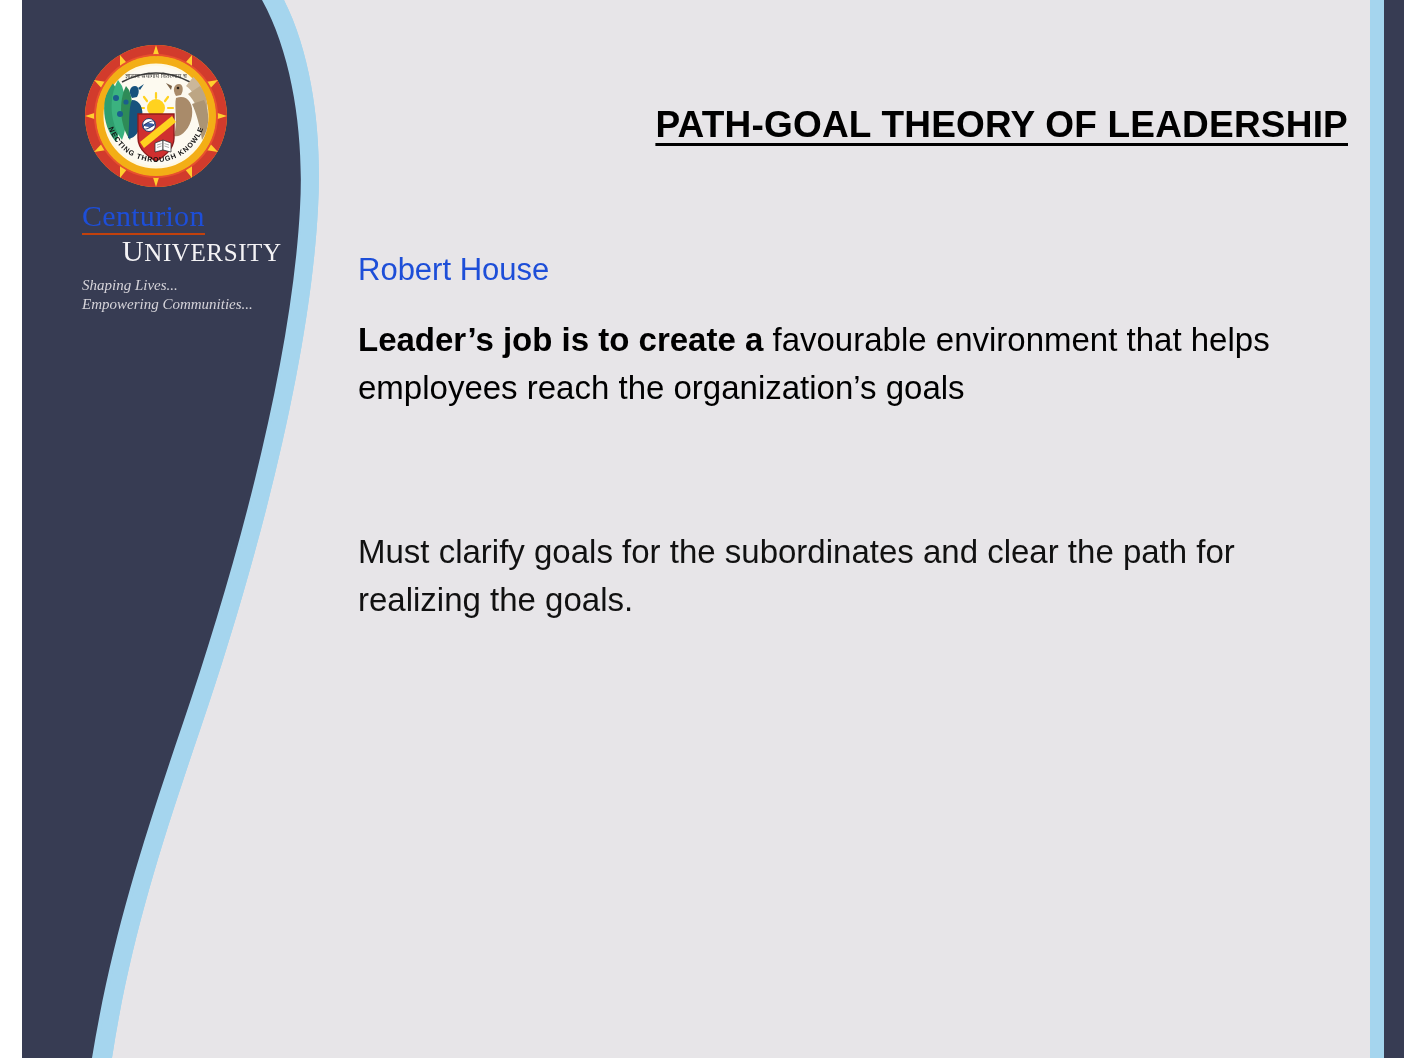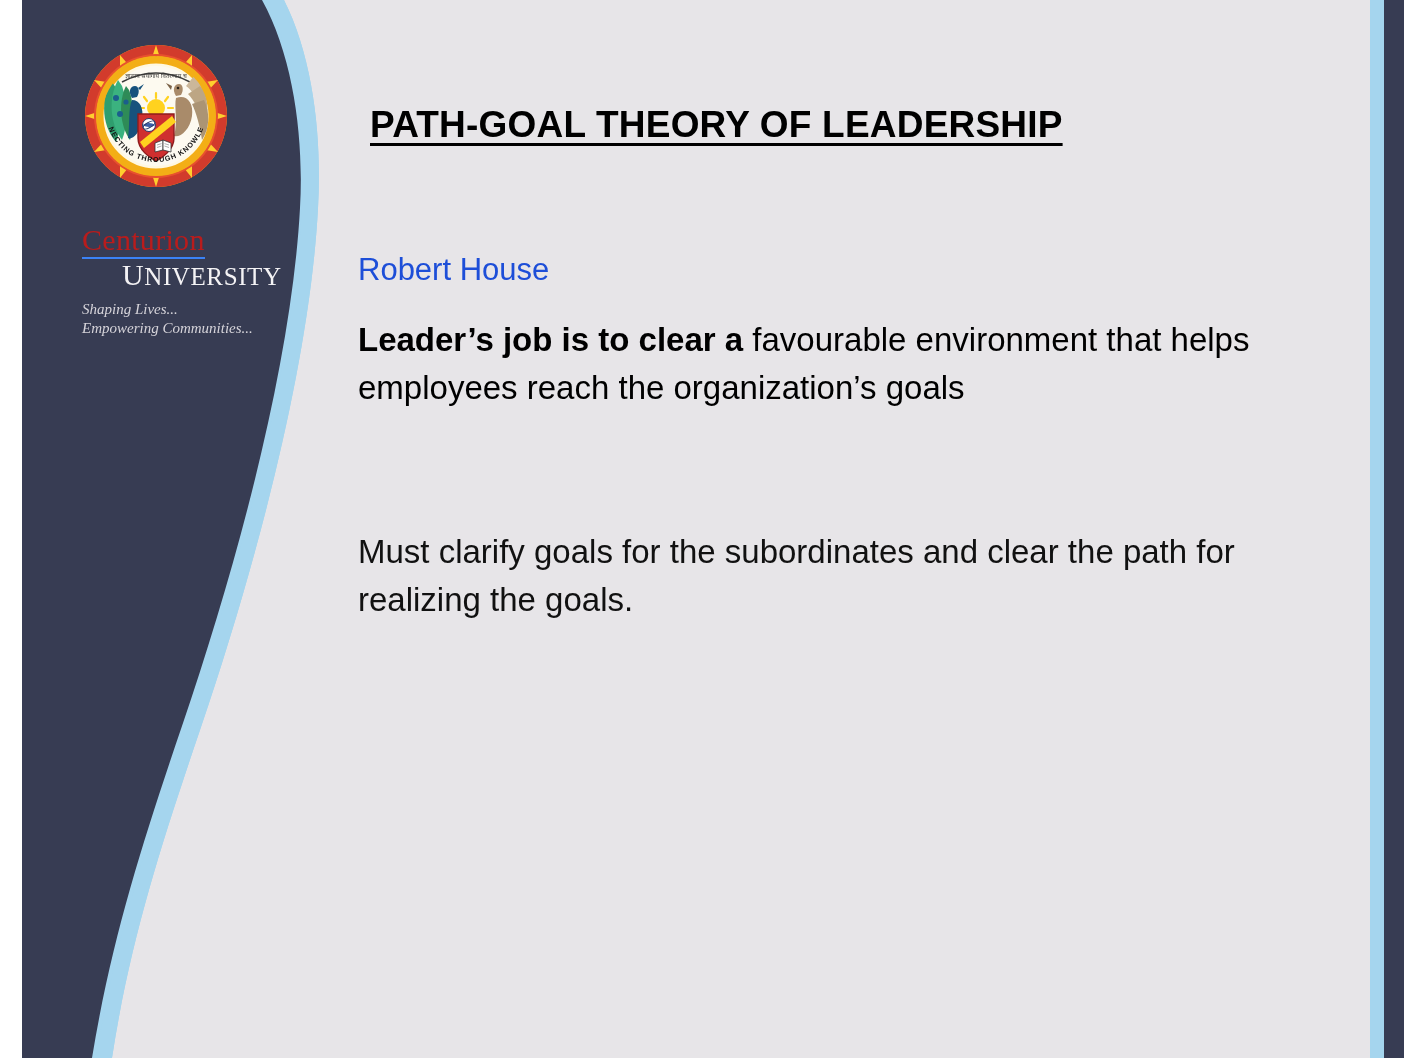--- a/index.html
+++ b/index.html
@@ -57,25 +57,24 @@
   .uni-name{
     color:#f3f2f4;
     text-align:left;
     margin-left:8px;
   }
   .uni-centurion{
     font-family:"Liberation Serif", serif;
     font-size:30px;
     line-height:32px;
     letter-spacing:0.3px;
-    color:#b91c1c;
-    border-bottom:2px solid #3b82f6;
+    color:#1d4ed8;
+    border-bottom:2px solid #c2410c;
     display:inline-block;
     padding-bottom:1px;
-    margin-top:24px;
   }
   .uni-university{
     font-family:"Liberation Serif", serif;
     font-size:25px;
     line-height:30px;
     letter-spacing:0.6px;
     color:#f4f3f5;
     display:block;
     margin-top:1px;
     margin-left:40px;
@@ -87,23 +86,23 @@
     font-size:15px;
     line-height:19px;
     color:#d6d4da;
     margin-top:8px;
     margin-left:8px;
   }
 
   
   .slide-title{
     position:absolute;
-    left:348px; top:104px;
+    left:336px; top:104px;
     width:990px;
-    text-align:left;
+    text-align:right;
     font-size:37px;
     font-weight:bold;
     letter-spacing:0.2px;
     color:#000000;
     text-decoration:underline;
     text-underline-offset:6px;
   }
   .body-area{
     position:absolute;
     left:336px; top:248px;
@@ -273,18 +272,18 @@
       <div class="tagline">
         <div>Shaping Lives...</div>
         <div>Empowering Communities...</div>
       </div>
     </div>
 
     <div class="slide-title">PATH-GOAL THEORY OF LEADERSHIP</div>
 
     <div class="body-area">
       <div class="line-name">Robert House</div>
-      <div class="para-1"><span class="strong">Leader’s job is to clear a </span><span>favourable environment that helps employees reach the organization’s goals</span></div>
+      <div class="para-1"><span class="strong">Leader’s job is to create a </span><span>favourable environment that helps employees reach the organization’s goals</span></div>
       <div class="para-2">Must clarify goals for the subordinates and clear the path for realizing the goals.</div>
     </div>
 
   </div>
 </div>
 
 </body></html>

